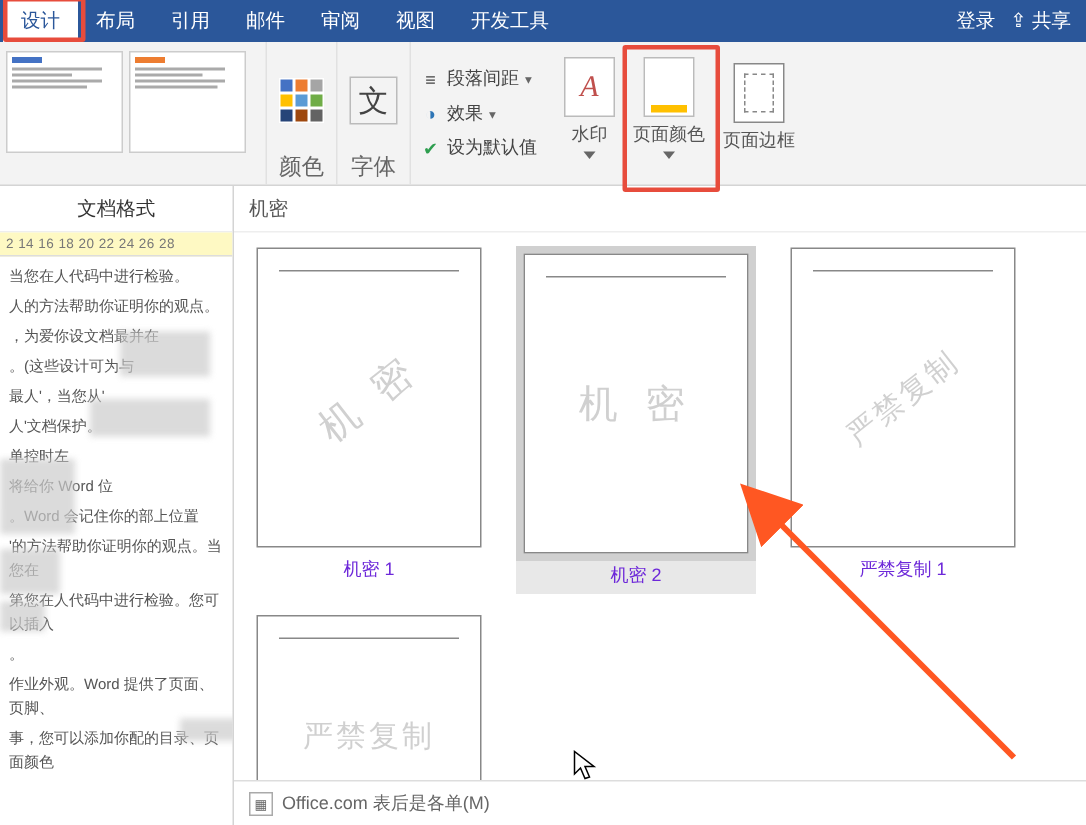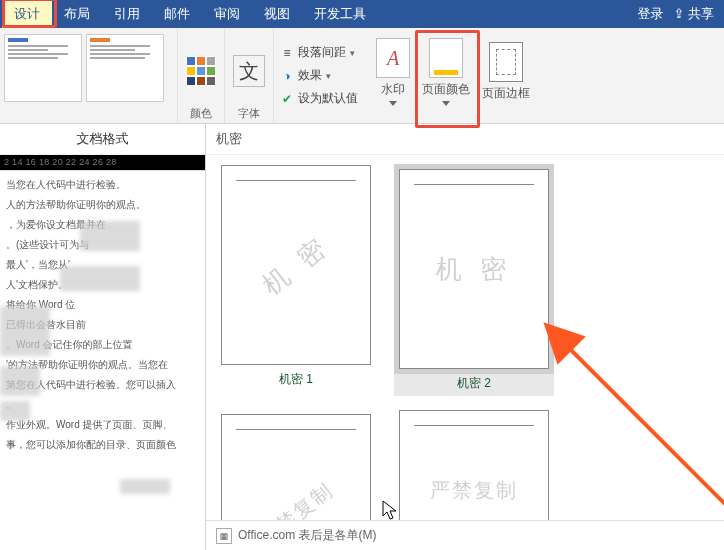--- a/index.html
+++ b/index.html
@@ -1,60 +1,60 @@
 <!DOCTYPE html>
 <html><head>
 <meta charset="utf-8">
 <style>
 *{box-sizing:border-box;margin:0;padding:0;font-family:"Microsoft YaHei",sans-serif}
 body{width:724px;height:550px;overflow:hidden;background:#fff;font-size:12px;color:#444}
 .menubar{background:#2b579a;height:28px;display:flex;align-items:center;color:#fff;padding:0 2px}
 .menubar .tab{padding:0 12px;height:28px;line-height:28px;cursor:pointer;font-size:13px}
-.menubar .tab.active{background:#fef9c3;color:#2b579a}
+.menubar .tab.active{background:#ffffff;color:#2b579a}
 .menubar .tell{margin-left:4px;opacity:.85;font-size:12px}
 .menubar .right{margin-left:auto;display:flex;align-items:center;gap:10px;padding-right:8px;font-size:13px}
 .highlight-red{border:3px solid #e74c3c;border-radius:2px;position:absolute;pointer-events:none;z-index:50}
 .hr-design{top:-2px;left:2px;width:55px;height:30px}
 .hr-water{top:30px;left:415px;width:65px;height:98px}
 .ribbon{background:#f3f3f3;height:96px;display:flex;border-bottom:1px solid #d4d4d4;position:relative}
 .rgroup{display:flex;flex-direction:column;align-items:center;justify-content:flex-end;padding:4px 8px 2px;border-right:1px solid #e1e1e1}
-.rgroup .lbl{font-size:11px;color:#666;margin-top:0}
+.rgroup .lbl{font-size:15px;color:#666;margin-top:0}
 .rthemes{width:178px;padding:6px 4px 2px;display:flex;flex-direction:column;border-right:1px solid #e1e1e1}
 .theme-row{display:flex;gap:4px}
 .theme-box{width:78px;height:68px;border:1px solid #ccc;background:#fff;padding:3px;overflow:hidden}
 .theme-box .t1{width:20px;height:4px;background:#4472c4;margin-bottom:3px}
 .theme-box .ln{height:2px;background:#aaa;margin:2px 0;width:60px}
 .btn-stack{display:flex;flex-direction:column;align-items:center;justify-content:center;height:70px}
 .swatch-grid{width:30px;height:30px;display:grid;grid-template-columns:repeat(3,10px);grid-template-rows:repeat(3,10px);gap:0}
 .swatch-grid div{border:.5px solid #fff}
 .font-box{width:32px;height:32px;border:1px solid #bbb;display:flex;align-items:center;justify-content:center;font-size:20px;font-family:serif}
 .mini-list{padding:4px 6px;display:flex;flex-direction:column;gap:6px;font-size:12px;color:#444;justify-content:center}
 .mini-list .row{display:flex;align-items:center;gap:4px;white-space:nowrap}
 .ico{width:14px;height:14px;display:inline-flex;align-items:center;justify-content:center}
 .big-btn{display:flex;flex-direction:column;align-items:center;justify-content:center;padding:4px 6px;height:88px;cursor:pointer}
 .big-btn .ic{width:34px;height:40px;border:1px solid #bbb;background:#fff;display:flex;align-items:center;justify-content:center;position:relative}
 .big-btn .lab{font-size:12px;color:#555;margin-top:3px}
 .drop-tri{width:0;height:0;border-left:4px solid transparent;border-right:4px solid transparent;border-top:5px solid #666;margin-top:3px}
 .lower{display:flex;height:426px}
-.left-pane{width:206px;border-right:1px solid #d4d4d4;display:flex;flex-direction:column;overflow:hidden}
+.left-pane{width:156px;border-right:1px solid #d4d4d4;display:flex;flex-direction:column;overflow:hidden}
 .left-head{padding:6px 0;text-align:center;font-size:13px;color:#333;border-bottom:1px solid #eee}
-.ruler{height:16px;background:#000000;border-bottom:1px solid #ddd;font-size:9px;color:#777;padding:2px 4px;white-space:nowrap;overflow:hidden;letter-spacing:.3px}
+.ruler{height:16px;background:#fef9c3;border-bottom:1px solid #ddd;font-size:9px;color:#777;padding:2px 4px;white-space:nowrap;overflow:hidden;letter-spacing:.3px}
 .doc-preview{flex:1;padding:6px;font-size:10px;color:#555;overflow:hidden;position:relative;line-height:1.6}
 .doc-preview p{margin-bottom:4px}
 .blur{filter:blur(2px);opacity:.7;position:absolute;background:#ccc}
 .gallery{flex:1;display:flex;flex-direction:column;background:#fff}
 .gal-head{padding:6px 10px;font-size:13px;color:#555;border-bottom:1px solid #eee}
 .gal-body{flex:1;padding:10px 10px 0;display:flex;flex-wrap:wrap;gap:18px;align-content:flex-start;position:relative;overflow:hidden}
 .wm-item{display:flex;flex-direction:column;align-items:center;width:160px}
 .wm-thumb{width:150px;height:200px;border:1px solid #888;background:#fff;position:relative;display:flex;align-items:center;justify-content:center;overflow:hidden}
 .wm-thumb .topline{position:absolute;top:14px;left:14px;right:14px;height:1px;background:#888}
 .wm-text{font-size:26px;color:rgba(120,120,120,.35);transform:rotate(-38deg);letter-spacing:6px;font-family:"SimSun",serif;white-space:nowrap}
 .wm-item.sel .wm-thumb{box-shadow:0 0 0 5px #d0d0d0}
 .wm-item.sel{background:#e8e8e8;padding:4px}
-.wm-cap{margin-top:6px;font-size:12px;color:#14532d}
+.wm-cap{margin-top:6px;font-size:12px;color:#6d28d9}
 .gal-foot{border-top:1px solid #ddd;padding:6px 10px;font-size:12px;color:#666;display:flex;align-items:center;gap:6px}
 .arrow{position:absolute;width:200px;height:200px;pointer-events:none;z-index:40}
 .cursor{position:absolute;width:16px;height:22px;z-index:45;left:382px;top:500px}
 </style>
 </head>
 <body>
 
 <div class="highlight-red hr-design"></div>
 <div class="highlight-red hr-water"></div>
 
@@ -169,22 +169,22 @@
       <div class="blur" style="top:135px;left:0;width:50px;height:50px"></div>
       <div class="blur" style="top:195px;left:0;width:40px;height:30px"></div>
       <div class="blur" style="top:230px;left:0;width:30px;height:20px"></div>
       <div class="blur" style="top:308px;left:120px;width:50px;height:15px"></div>
     <p>当您在人代码中进行检验。</p>
         <p>人的方法帮助你证明你的观点。</p>
         <p>，为爱你设文档最并在</p>
         <p>。(这些设计可为与</p>
         <p>最人'，当您从'</p>
         <p>人'文档保护。</p>
+        <p>             单控时左</p>
         <p>     将给你 Word 位</p>
-        <p>   已得出会替水目前</p>
         <p>。Word 会记住你的部上位置</p>
         <p>  '的方法帮助你证明你的观点。当您在</p>
         <p>第您在人代码中进行检验。您可以插入</p>
         <p>                           。</p>
         <p>作业外观。Word 提供了页面、页脚、</p>
         <p>事，您可以添加你配的目录、页面颜色</p>
       </div>
   </div>
 
   <div class="gallery">

